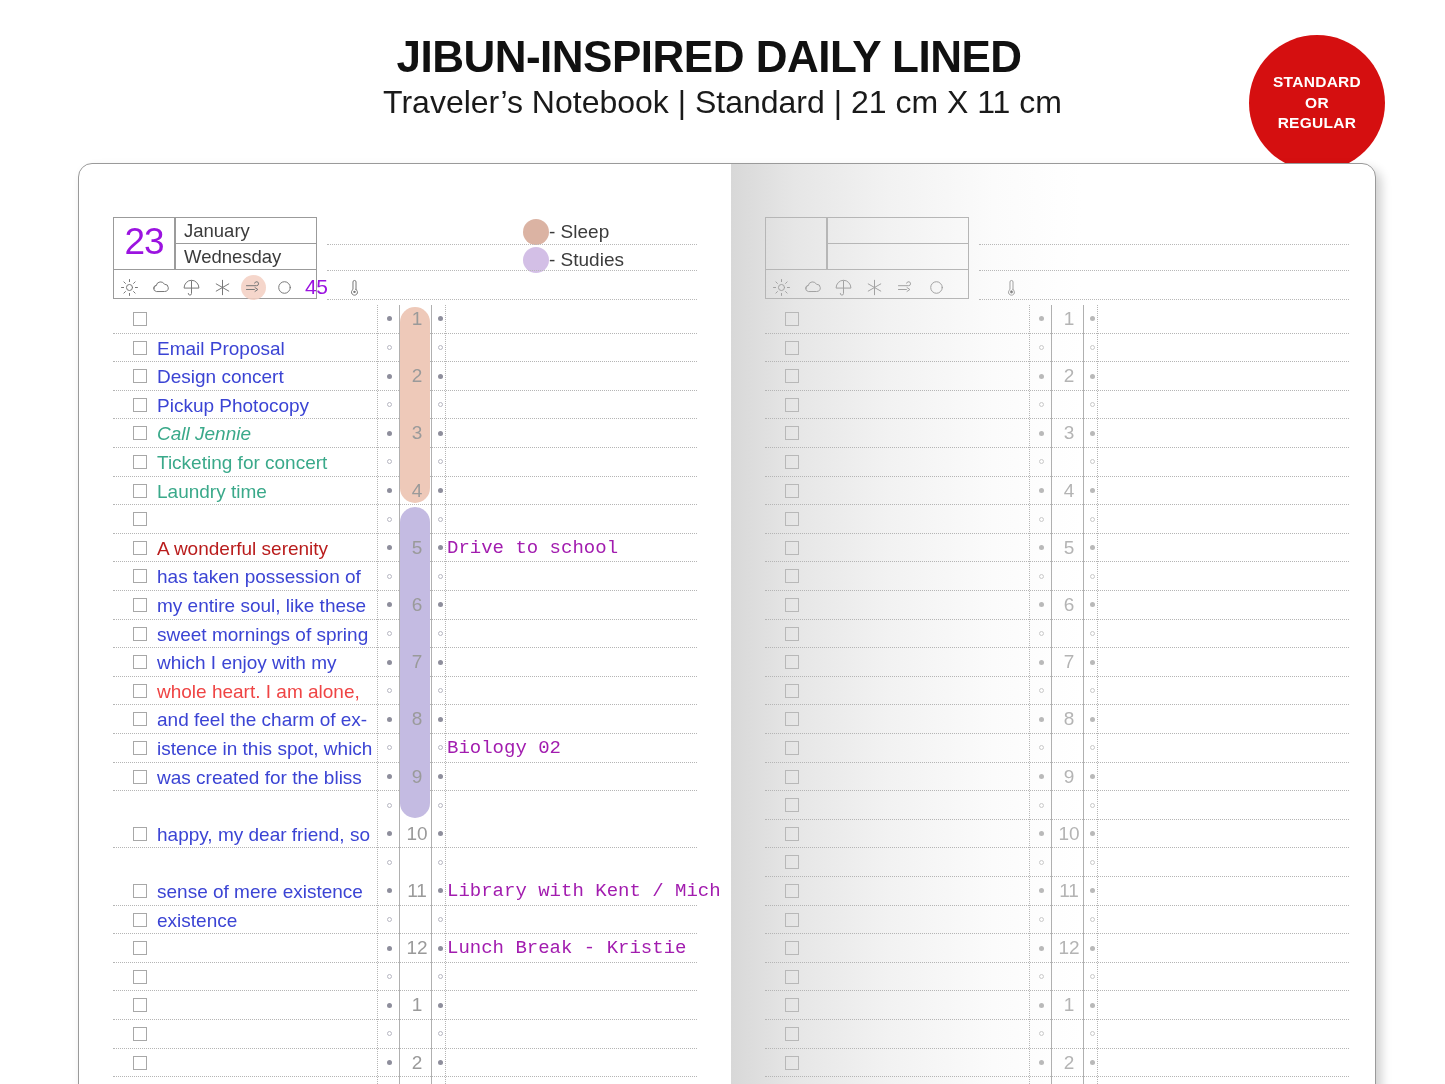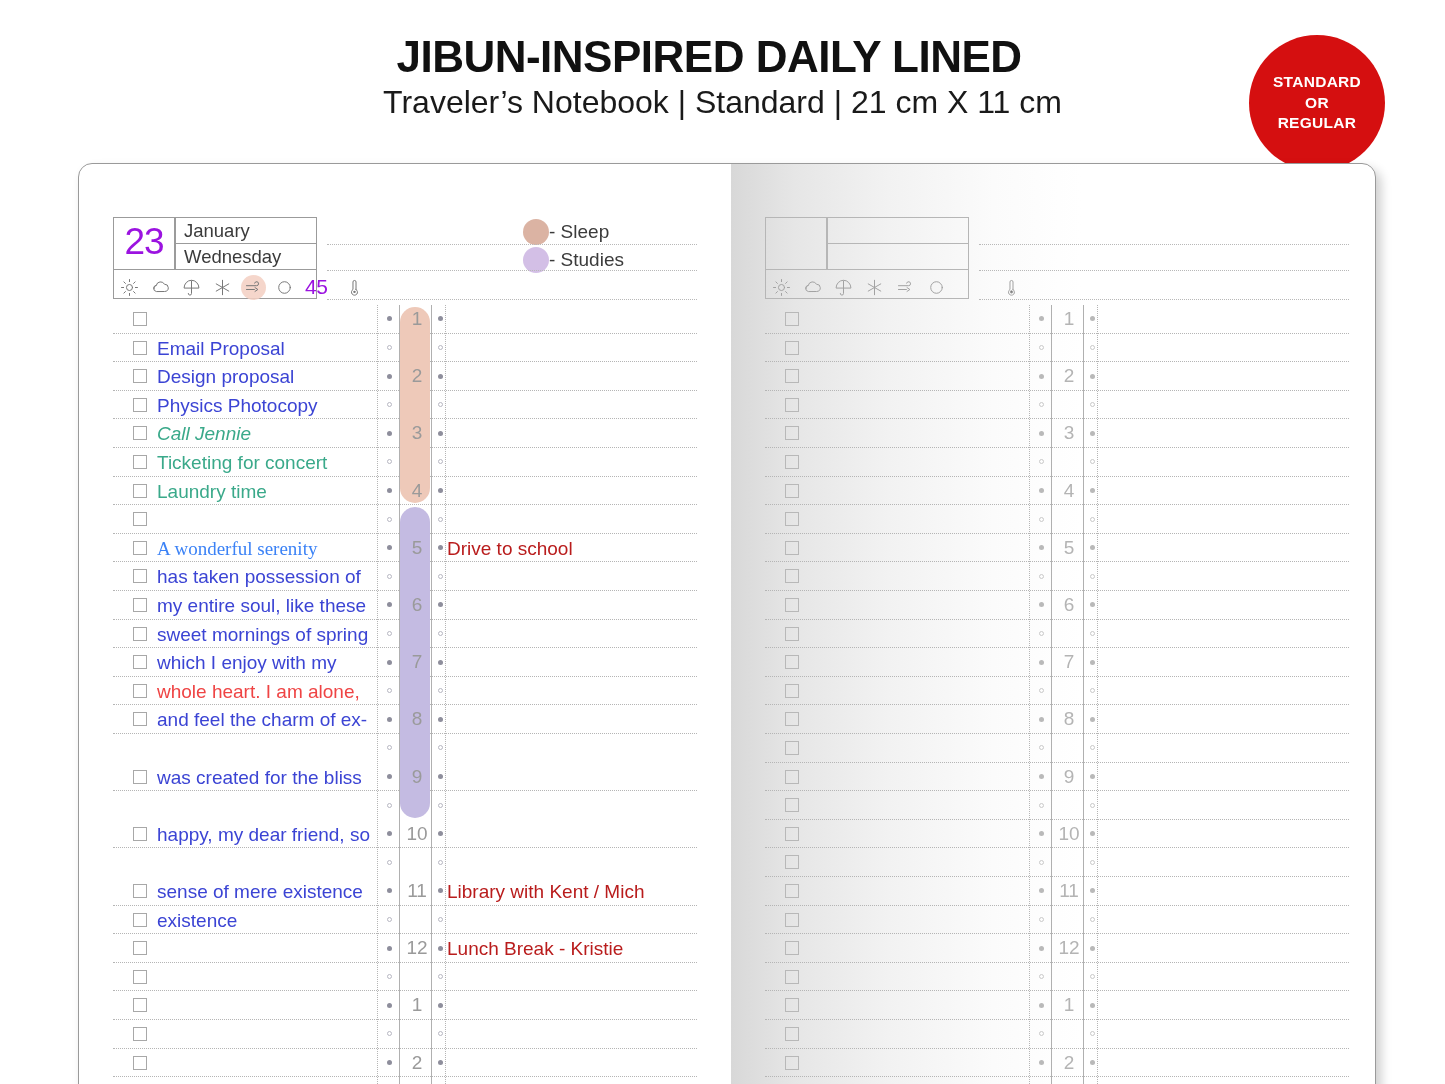--- a/index.html
+++ b/index.html
@@ -119,22 +119,22 @@
   }
   .task {
     position:absolute; left:44px; top:2px;
     font-size:19px; line-height:25px;
     font-family:"Liberation Sans", sans-serif;
     white-space:nowrap;
   }
   .appt {
     position:absolute; left:334px; top:2px;
     font-size:19px; line-height:25px;
-    color:#b91c1c;
-    font-family:Liberation Sans, sans-serif;
+    color:#a21caf;
+    font-family:Liberation Mono, monospace;
     white-space:nowrap;
   }
 
   
   .vline { position:absolute; width:0; border-left:1px solid #b0b0b0; }
   .vdot  { position:absolute; width:0; border-left:1px dotted #b5b5b5; }
   .hourlabel {
     position:absolute; width:32px; text-align:center;
     font-size:19px; color:#9a9a9a;
     font-family:"Liberation Sans", sans-serif;
@@ -241,44 +241,44 @@
       <div class="rows" style="top: 141px; height: 800.8px;">
         <div class="row" style="top: 0px;">
           <div class="chk"></div>
         </div>
         <div class="row" style="top: 28.6px;">
           <div class="chk"></div>
           <div class="task" style="color: rgb(59, 68, 212);">Email Proposal</div>
         </div>
         <div class="row" style="top: 57.2px;">
           <div class="chk"></div>
-          <div class="task" style="color: rgb(59, 68, 212);">Design proposal</div>
+          <div class="task" style="color: rgb(59, 68, 212);">Design concert</div>
         </div>
         <div class="row" style="top: 85.8px;">
           <div class="chk"></div>
-          <div class="task" style="color: rgb(59, 68, 212);">Physics Photocopy</div>
+          <div class="task" style="color: rgb(59, 68, 212);">Pickup Photocopy</div>
         </div>
         <div class="row" style="top: 114.4px; font-style: italic;">
           <div class="chk"></div>
           <div class="task" style="color: rgb(58, 169, 138);">Call Jennie</div>
         </div>
         <div class="row" style="top: 143px;">
           <div class="chk"></div>
           <div class="task" style="color: rgb(58, 169, 138);">Ticketing for concert</div>
         </div>
         <div class="row" style="top: 171.6px;">
           <div class="chk"></div>
           <div class="task" style="color: rgb(58, 169, 138);">Laundry time</div>
         </div>
         <div class="row" style="top: 200.2px;">
           <div class="chk"></div>
         </div>
         <div class="row" style="top: 228.8px;">
           <div class="chk"></div>
-          <div class="task" style="color: #3b82f6; font-family: Liberation Serif, serif;">A wonderful serenity</div>
+          <div class="task" style="color: #b91c1c;">A wonderful serenity</div>
           <div class="appt">Drive to school</div>
         </div>
         <div class="row" style="top: 257.4px;">
           <div class="chk"></div>
           <div class="task" style="color: rgb(59, 68, 212);">has taken possession of</div>
         </div>
         <div class="row" style="top: 286px;">
           <div class="chk"></div>
           <div class="task" style="color: rgb(59, 68, 212);">my entire soul, like these</div>
         </div>
@@ -290,20 +290,25 @@
           <div class="chk"></div>
           <div class="task" style="color: rgb(59, 68, 212);">which I enjoy with my</div>
         </div>
         <div class="row" style="top: 371.8px;">
           <div class="chk"></div>
           <div class="task" style="color: #ef4444;">whole heart. I am alone,</div>
         </div>
         <div class="row" style="top: 400.4px;">
           <div class="chk"></div>
           <div class="task" style="color: rgb(59, 68, 212);">and feel the charm of ex-</div>
+        </div>
+        <div class="row" style="top: 429px;">
+          <div class="chk"></div>
+          <div class="task" style="color: rgb(59, 68, 212);">istence in this spot, which</div>
+          <div class="appt">Biology 02</div>
         </div>
         <div class="row" style="top: 457.6px;">
           <div class="chk"></div>
           <div class="task" style="color: rgb(59, 68, 212);">was created for the bliss</div>
         </div>
         <div class="row" style="top: 514.8px;">
           <div class="chk"></div>
           <div class="task" style="color: rgb(59, 68, 212);">happy, my dear friend, so</div>
         </div>
         <div class="row" style="top: 572px;">

